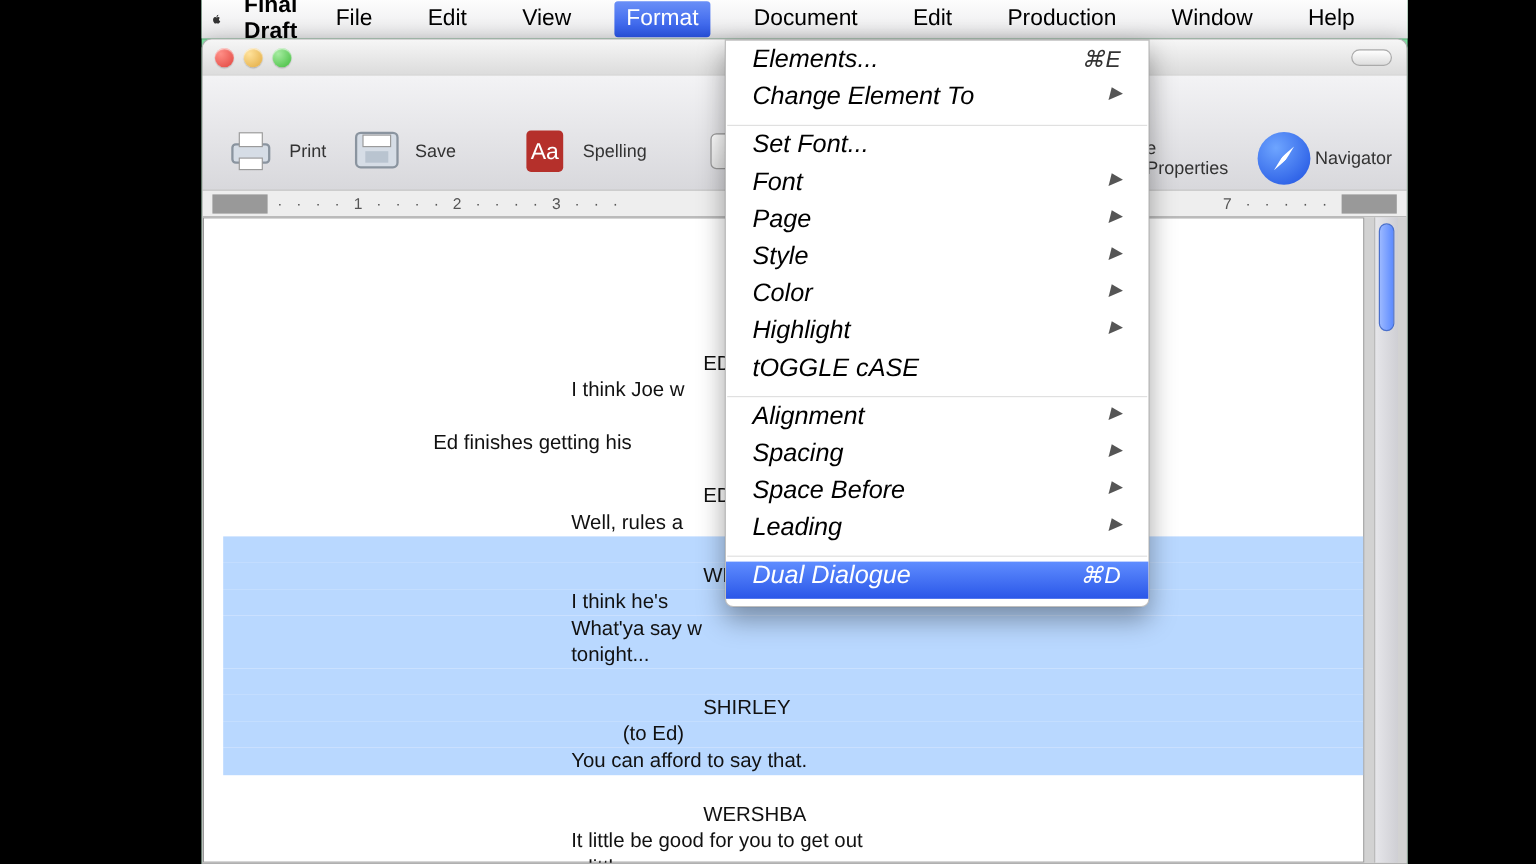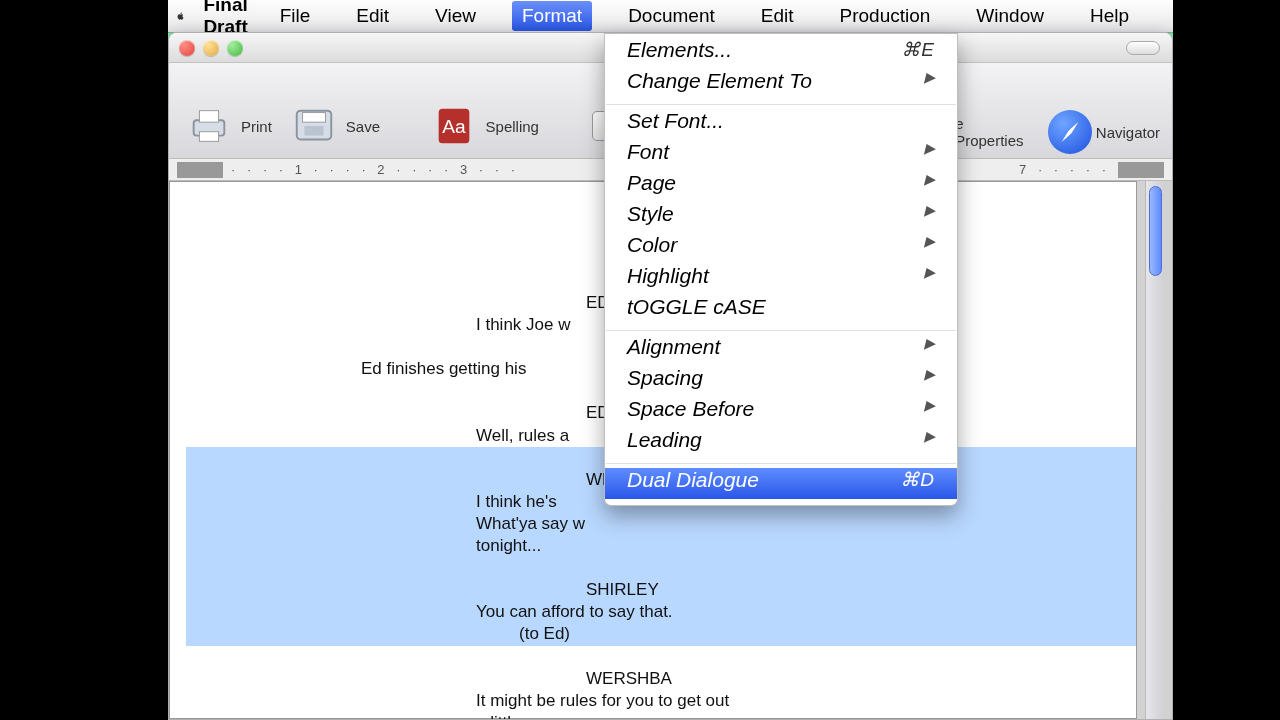--- a/index.html
+++ b/index.html
@@ -175,25 +175,25 @@
           <div class="line ">&nbsp;</div>
           <div class="line char">ED</div>
           <div class="line dialog">Well, rules a</div>
           <div class="line  sel">&nbsp;</div>
           <div class="line char sel">WER</div>
           <div class="line dialog sel">I think he's</div>
           <div class="line dialog sel">What'ya say w</div>
           <div class="line dialog sel">tonight...</div>
           <div class="line  sel">&nbsp;</div>
           <div class="line char sel">SHIRLEY</div>
+          <div class="line paren sel">(to Ed)</div>
           <div class="line dialog sel">You can afford to say that.</div>
-          <div class="line paren sel">(to Ed)</div>
           <div class="line ">&nbsp;</div>
           <div class="line char">WERSHBA</div>
-          <div class="line dialog">It might be rules for you to get out</div>
+          <div class="line dialog">It little be good for you to get out</div>
           <div class="line dialog">a little.</div>
         </div>
       <div class="scrollbar">
         <div class="thumb"></div>
       </div>
     </div>
   </div>
 
   <div class="menu" id="format-menu">
       <div class="row">

